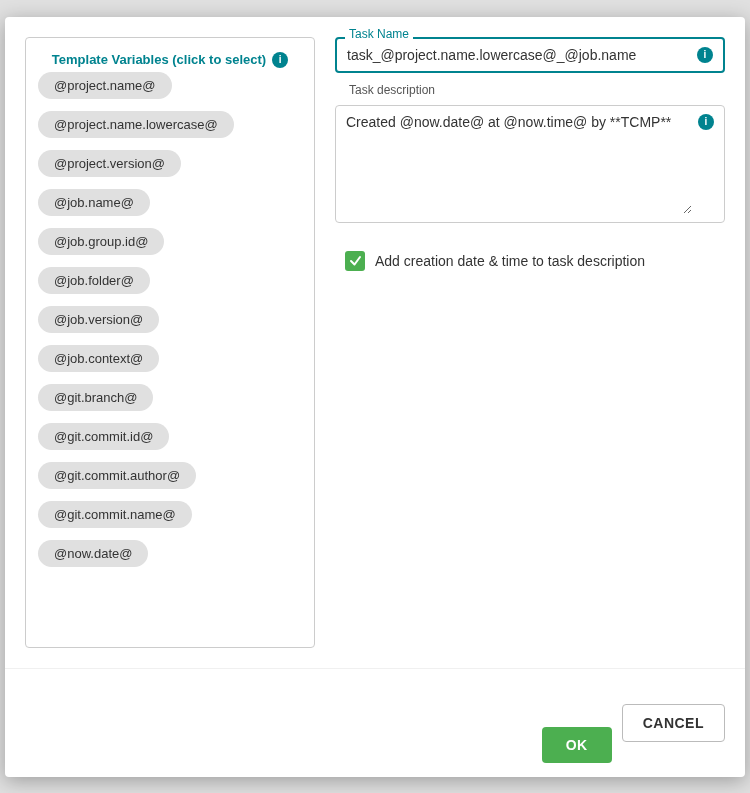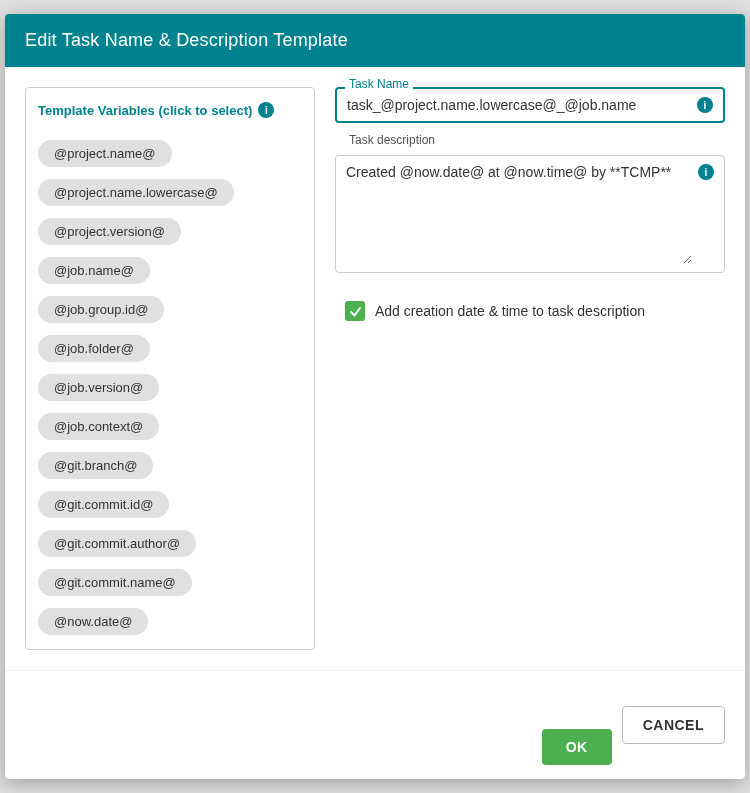--- a/index.html
+++ b/index.html
@@ -41,24 +41,25 @@
       border: 1px solid #ccc;
       border-radius: 4px;
       padding: 14px 12px;
       width: 290px;
       flex-shrink: 0;
     }
     .left-panel-header {
       font-size: 13px;
       font-weight: 600;
       color: #00838f;
-      margin-bottom: 22px;
+      margin-bottom: 4px;
       display: flex;
       align-items: center;
       gap: 6px;
+      justify-content: center;
     }
     .info-icon {
       display: inline-flex;
       align-items: center;
       justify-content: center;
       width: 16px;
       height: 16px;
       background: #00838f;
       color: #fff;
       border-radius: 50%;
@@ -206,23 +207,20 @@
       font-weight: 600;
       cursor: pointer;
       letter-spacing: 0.5px;
     }
   </style>
 </head>
 <body>
 
 <div class="dialog">
 
-  <div class="dialog-header">
-    <span>Edit Task Name &amp; Description Template</span>
-  </div>
 
   <div class="dialog-body">
 
     <div class="left-panel">
       <div class="left-panel-header">
         <span>Template Variables (click to select)</span>
         <span class="info-icon">i</span>
       </div>
       <div class="variable-list" id="variable-list">
       <div class="variable-chip">@project.name@</div>

